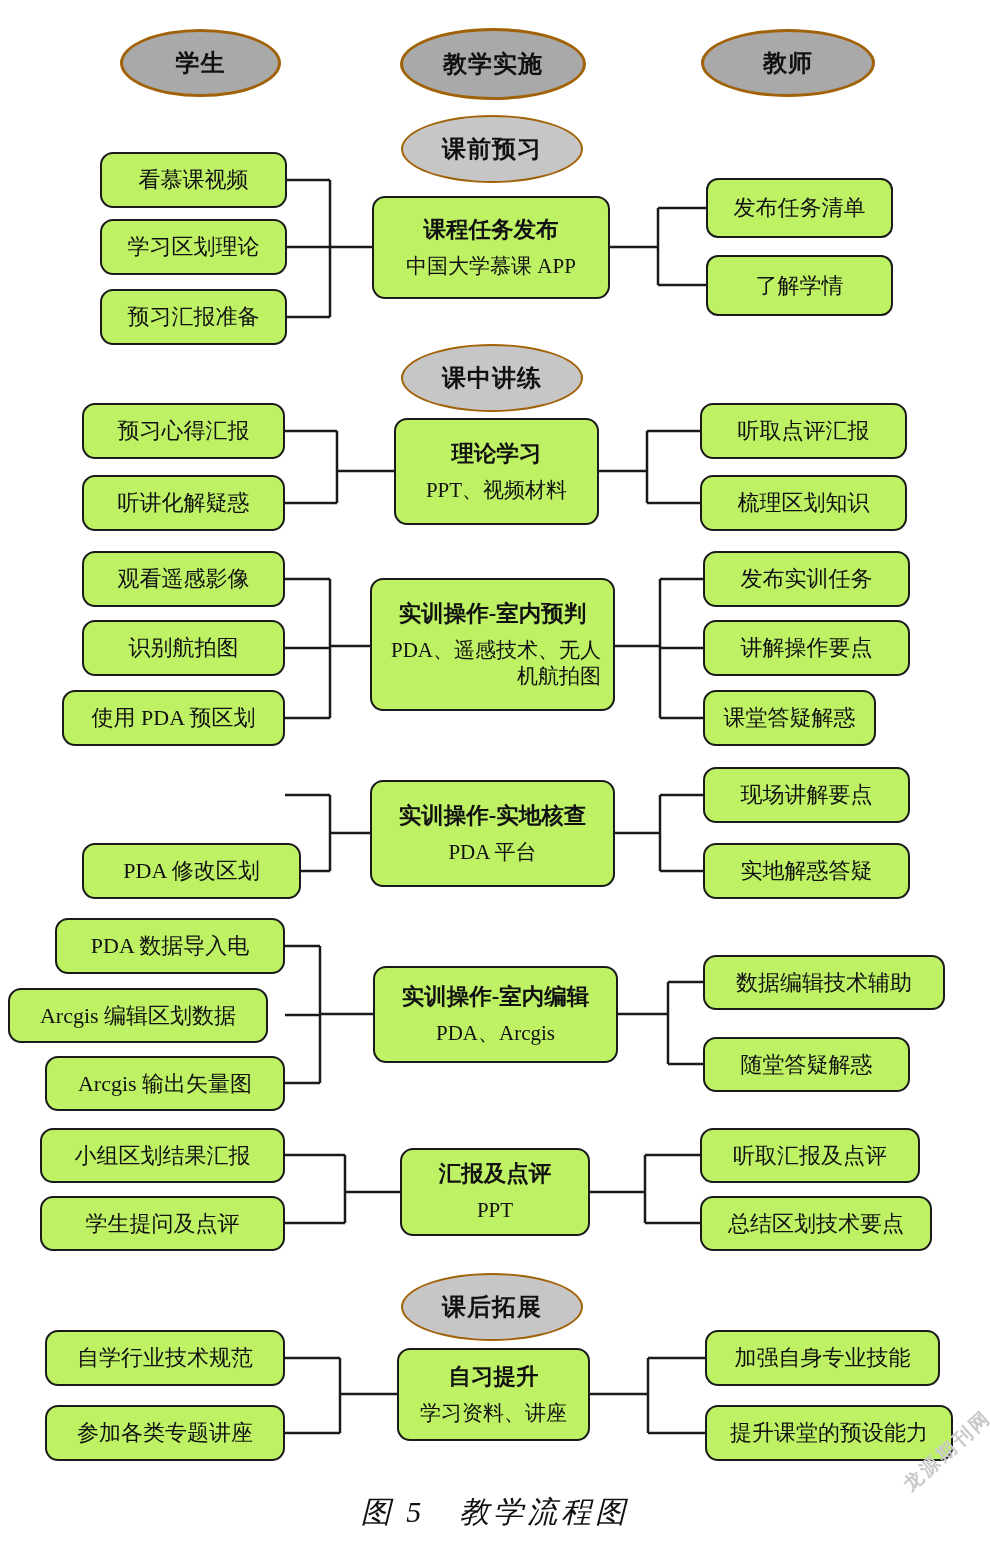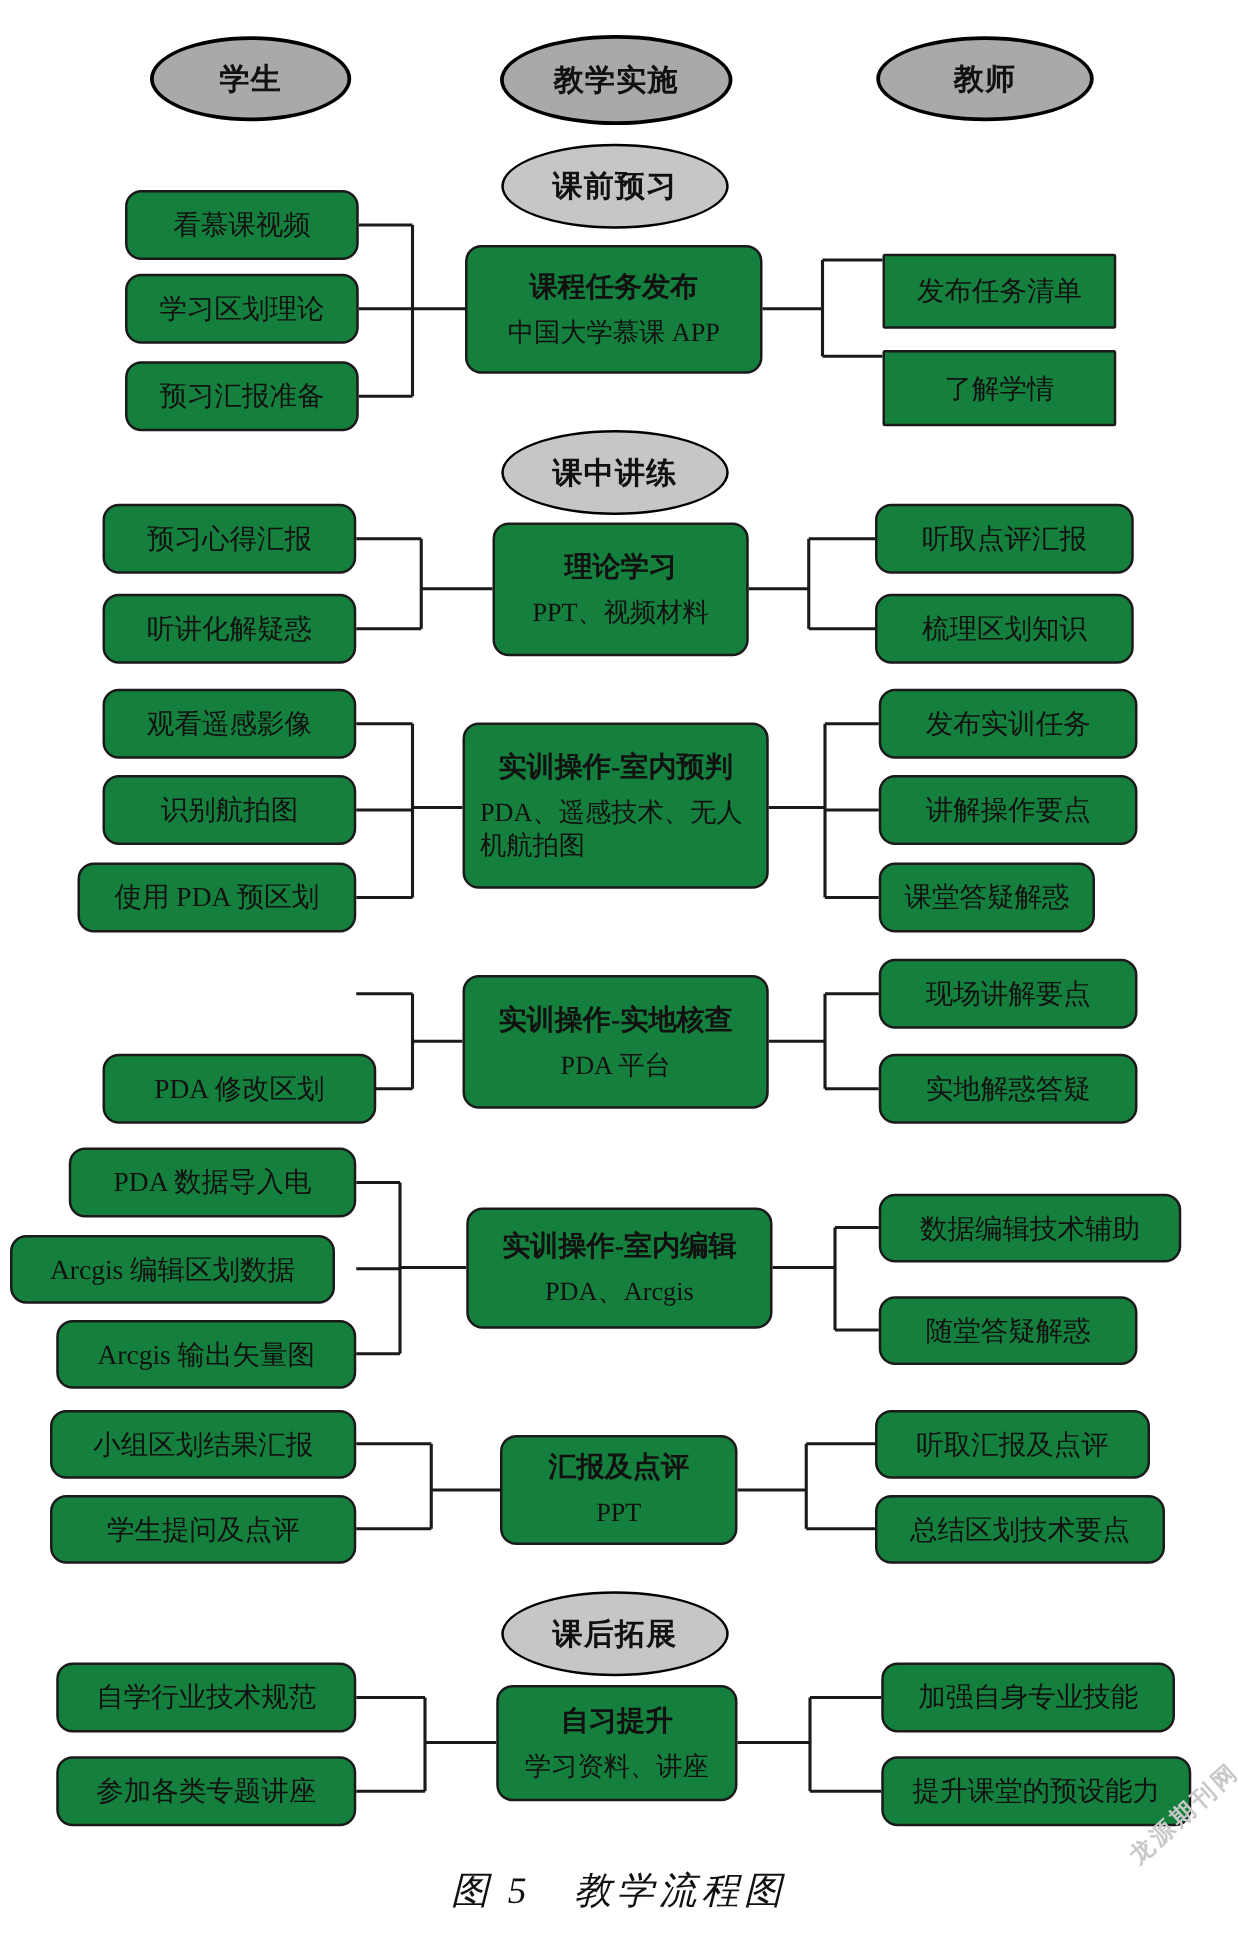--- a/index.html
+++ b/index.html
@@ -3,31 +3,31 @@
 <meta charset="utf-8">
 <style>
   html,body{margin:0;padding:0;background:#ffffff;}
   .canvas{
     position:relative;width:990px;height:1554px;background:#ffffff;
     font-family:"Liberation Serif","DejaVu Serif",serif;color:#111;
     overflow:hidden;
   }
   .connectors{position:absolute;left:0;top:0;width:990px;height:1554px;}
   .ellipse{
-    position:absolute;border:3px solid #000000;border-radius:50%;
+    position:absolute;border:3px solid #a16207;border-radius:50%;
     display:flex;align-items:center;justify-content:center;
     font-weight:bold;font-size:24px;letter-spacing:1px;
   }
   .sell{border-width:2.5px;}
   .box{
-    position:absolute;border:2.5px solid #1a1a1a;border-radius:13px;background:#15803d;
+    position:absolute;border:2.5px solid #1a1a1a;border-radius:13px;background:#bef264;
     display:flex;align-items:center;justify-content:center;
-    font-size:22px;text-align:left;line-height:1.25;padding:2px 6px;box-sizing:border-box;
+    font-size:22px;text-align:right;line-height:1.25;padding:2px 6px;box-sizing:border-box;
   }
-  .box.sq{border-radius:2px;margin-top:25px;}
+  .box.sq{border-radius:12px;}
   .cbox{flex-direction:column;gap:9px;padding:8px 12px;}
   .cbox .t{font-weight:bold;font-size:22.5px;}
   .cbox .s{font-size:21px;}
   .caption{
     position:absolute;left:0;top:1492px;width:990px;text-align:center;
     font-size:30px;font-style:italic;letter-spacing:4px;
   }
   .watermark{
     position:absolute;left:898px;top:1478px;width:160px;
     transform:rotate(-42deg);transform-origin:left top;

